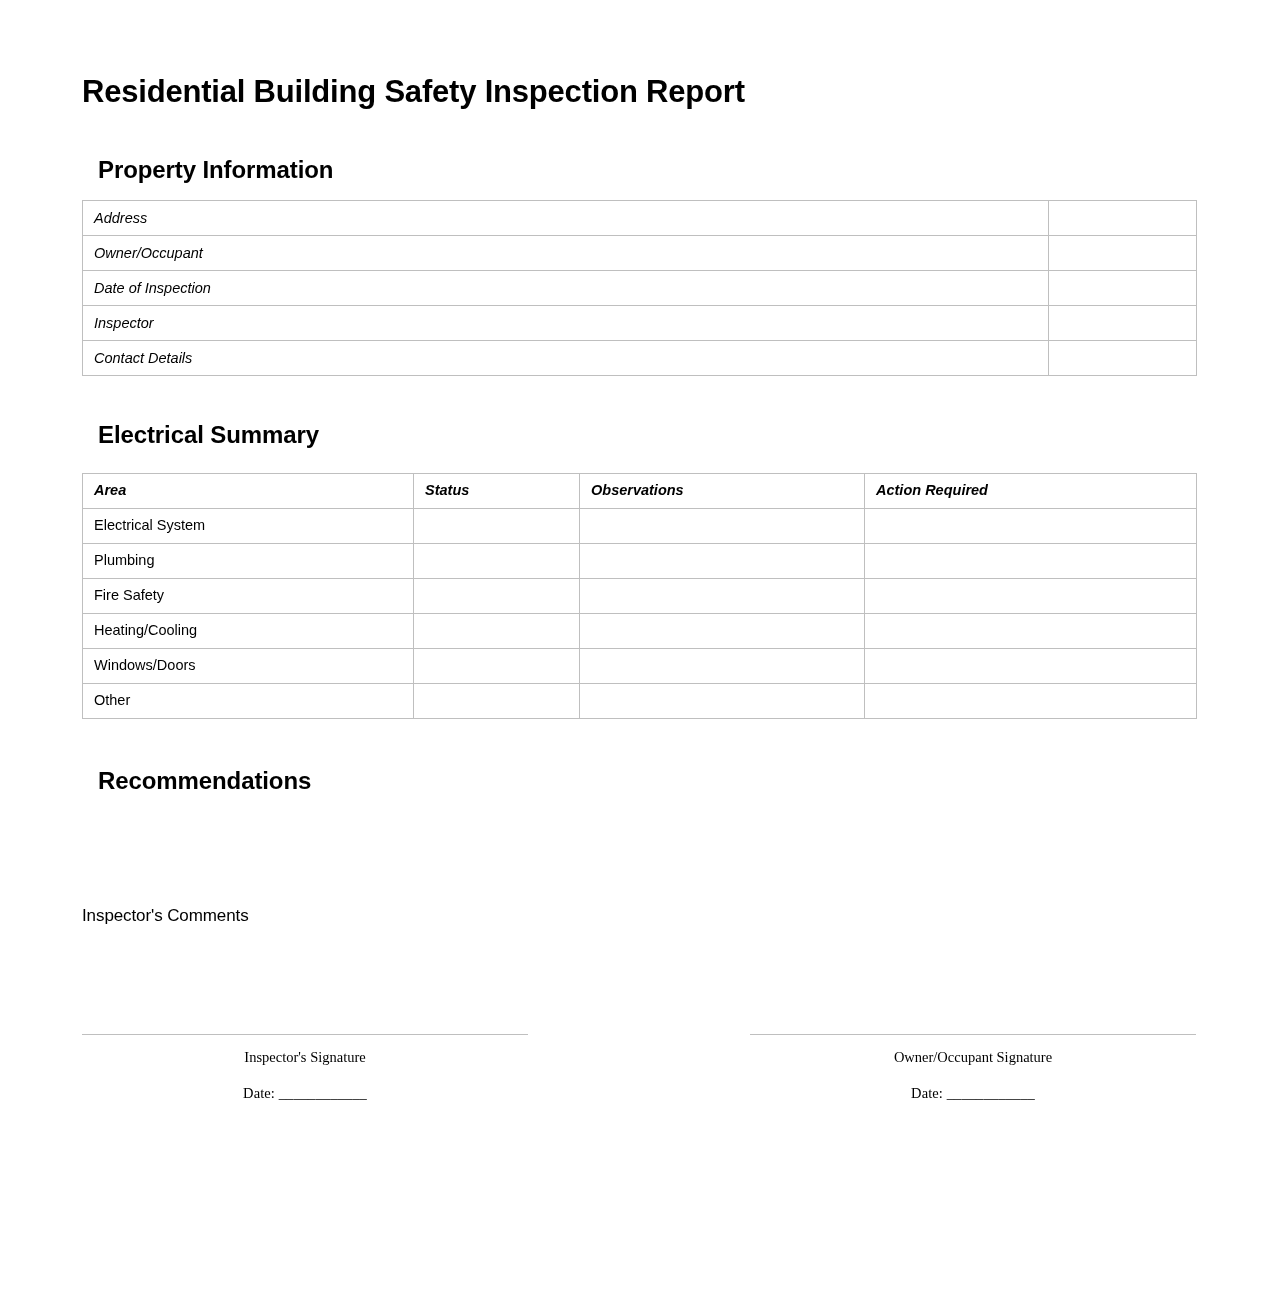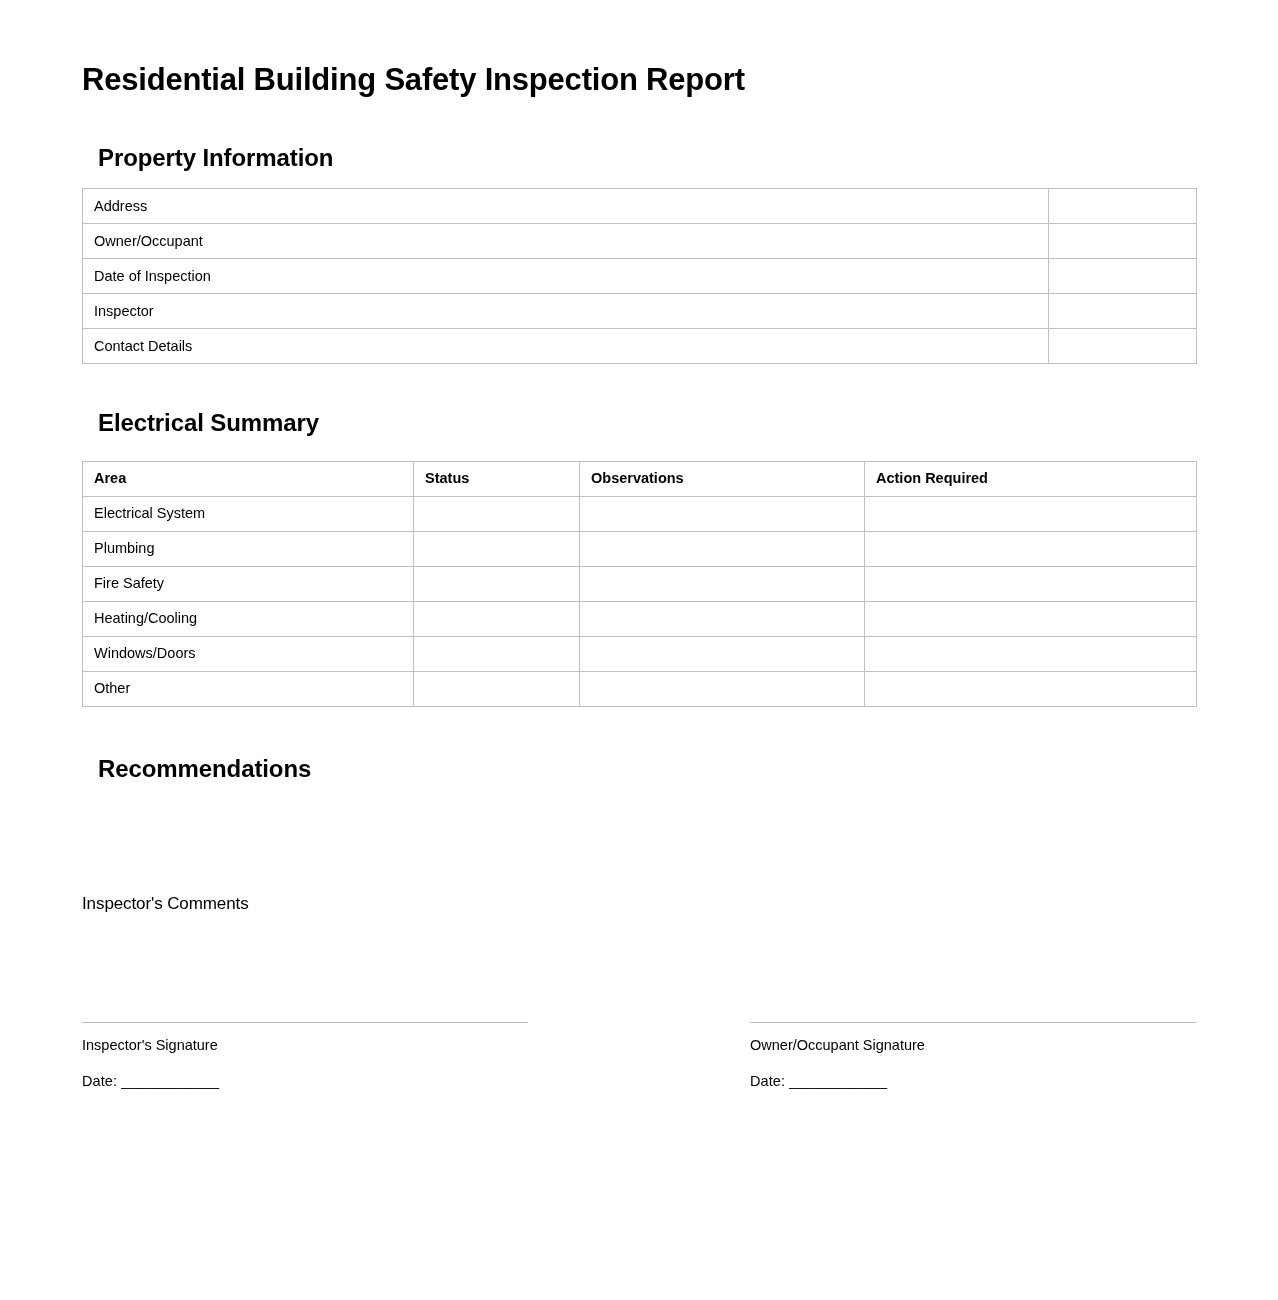--- a/index.html
+++ b/index.html
@@ -13,21 +13,21 @@
     height: 1300px;
     font-family: "Liberation Sans", sans-serif;
     color: #000000;
     -webkit-font-smoothing: antialiased;
   }
   .page {
     position: relative;
     width: 1278px;
     height: 1300px;
     box-sizing: border-box;
-    padding: 4px 82px;
+    padding: 16px 82px;
     background: #ffffff;
   }
 
   
   .doc-title {
     font-size: 31px;
     font-weight: bold;
     line-height: 1.15;
     letter-spacing: -0.2px;
     margin: 0;
@@ -66,20 +66,21 @@
     text-align: left;
     vertical-align: middle;
     font-weight: normal;
     font-size: 14.5px;
     line-height: 1.2;
     background: #ffffff;
   }
   table.form-table th,
   td.label-cell {
     font-weight: bold;
+    font-style: italic;
   }
 
   .t-property { margin-top: 17px; }
   .t-property col.c1 { width: 966px; }
   .t-property col.c2 { width: 148px; }
 
   .t-summary { margin-top: 24px; }
   .t-summary col.c1 { width: 331px; }
   .t-summary col.c2 { width: 166px; }
   .t-summary col.c3 { width: 285px; }
@@ -90,21 +91,22 @@
   .blank-area-comments { height: 107px; }
 
   
   .signature-row {
     display: flex;
     justify-content: space-between;
     width: 1114px;
   }
   .signature-block {
     width: 446px;
-    text-align: left;
+    text-align: center;
+    font-family: Liberation Serif, serif;
   }
   .signature-line {
     border-top: 1px solid #bfbfbf;
     height: 0;
     width: 100%;
   }
   .signature-label {
     font-size: 14.5px;
     line-height: 1.2;
     padding-top: 14px;

